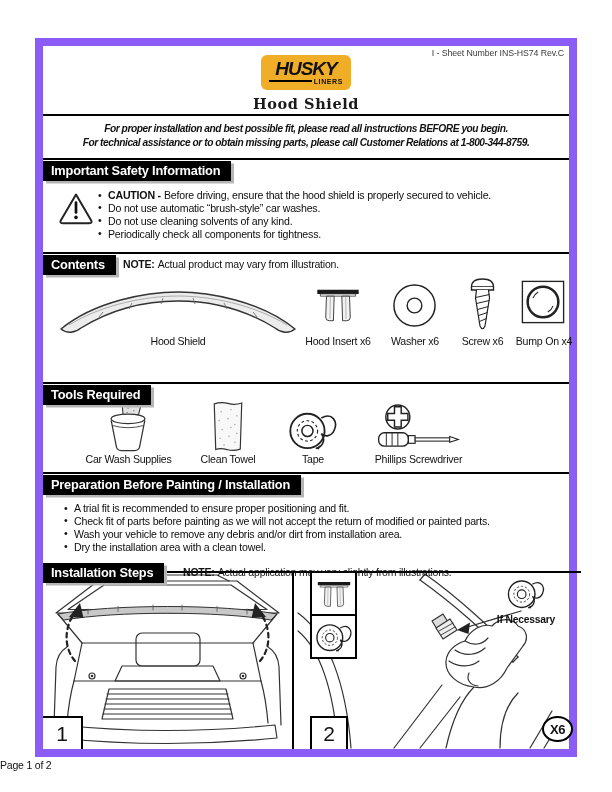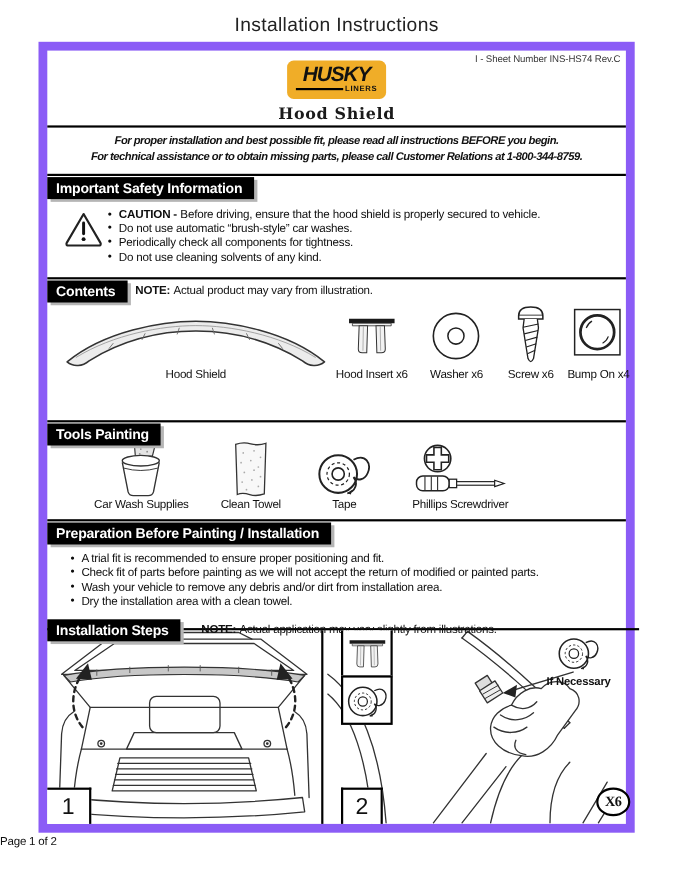--- a/index.html
+++ b/index.html
@@ -69,21 +69,21 @@
   .inset-box { width:47px; height:43px; border:2px solid #000; border-top:none; background:#fff;
     box-sizing:border-box; display:flex; align-items:center; justify-content:center; }
   .inset-box + .inset-box { border-top:2px solid #000; margin-top:-2px; height:45px; }
 
   .if-necessary { position:absolute; top:4px; right:12px; width:86px; text-align:center; z-index:4; }
   .if-necessary-label { font-size:10.3px; letter-spacing:-0.2px; font-weight:700; }
 
   .x6-badge {
     position:absolute; right:8px; bottom:7px; width:31px; height:26px; border:2.5px solid #000; border-radius:50%;
     display:flex; align-items:center; justify-content:center; font-weight:700; font-size:13px; letter-spacing:-0.5px;
-    background:#fff; z-index:4; box-sizing:border-box;font-family:Liberation Serif, serif;
+    background:#fff; z-index:4; box-sizing:border-box;
   }
   .page-footer { position:absolute; top:759px; left:0; width:100%; text-align:left; font-size:10.5px; letter-spacing:-0.2px; }
 </style>
 </head>
 <body>
 
 <div class="page">
 
   <svg width="0" height="0" style="position:absolute" aria-hidden="true">
     <defs>
@@ -97,21 +97,20 @@
       <symbol id="sym-tape" viewBox="0 0 54 46">
         <circle cx="21" cy="24" r="18.5" fill="#fff" stroke="#222" stroke-width="2"></circle>
         <circle cx="21" cy="24" r="11" fill="none" stroke="#222" stroke-width="1.2" stroke-dasharray="3 2.6"></circle>
         <circle cx="21" cy="24" r="6" fill="#fff" stroke="#222" stroke-width="1.6"></circle>
         <path d="M36 10 C48 3.5 54 14 50 23 C47 30 40 31 36 27 C41 33 38 41 30 43" fill="none" stroke="#222" stroke-width="1.8"></path>
         <path d="M30 43 l4.5 -3.5 l-1 4.5 z" fill="#222"></path>
       </symbol>
     </defs>
   </svg>
 
-  <div class="page-title">Installation Instructions</div>
 
   <div class="main-box">
 
     <div class="sheet-number">I - Sheet Number INS-HS74 Rev.C</div>
 
     <div class="logo" style="background:#F0AD28;">
       <div class="logo-name">HUSKY</div>
       <div class="logo-sub-row">
         <div class="logo-line"></div>
         <div class="logo-sub">LINERS</div>
@@ -135,22 +134,22 @@
       <svg width="36" height="34" viewBox="0 0 40 38">
         <path d="M20 4 L37 33 Q38.5 36 35 36 L5 36 Q1.5 36 3 33 Z" fill="#fff" stroke="#222" stroke-width="2.2" stroke-linejoin="round"></path>
         <path d="M20 13 L20 24" stroke="#111" stroke-width="3" stroke-linecap="round"></path>
         <circle cx="20" cy="29.5" r="2" fill="#111"></circle>
       </svg>
     </div>
 
     <div class="bullets" style="left:54px; top:143px; width:478px;">
       <div class="bullet"><span class="cb">CAUTION -</span><span>Before driving, ensure that the hood shield is properly secured to vehicle.</span></div>
       <div class="bullet">Do not use automatic “brush-style” car washes.</div>
+      <div class="bullet">Do not use cleaning solvents of any kind.</div>
       <div class="bullet">Periodically check all components for tightness.</div>
-      <div class="bullet">Do not use cleaning solvents of any kind.</div>
     </div>
 
     <div class="hr" style="top:206px"></div>
 
     <div class="section-bar" style="top:209px">Contents</div>
     <div class="note-line" style="left:80px; top:212px;">
       <span class="nb">NOTE:</span><span>Actual product may vary from illustration.</span>
     </div>
 
     <div class="abs" style="left:12px; top:238px;">
@@ -191,21 +190,21 @@
       <svg width="46" height="46" viewBox="0 0 48 48">
         <rect x="2.5" y="2.5" width="43" height="43" fill="#fff" stroke="#222" stroke-width="1.4"></rect>
         <circle cx="24" cy="24" r="16" fill="#fff" stroke="#222" stroke-width="2.6"></circle>
         <path d="M13.5 20 A12 12 0 0 1 19 13.5 M34.5 28 A12 12 0 0 1 29 34.5" fill="none" stroke="#222" stroke-width="1.1"></path>
       </svg>
     </div>
     <div class="part-label" style="left:466px; top:289px; width:70px;">Bump On x4</div>
 
     <div class="hr" style="top:336px"></div>
 
-    <div class="section-bar" style="top:339px">Tools Painting</div>
+    <div class="section-bar" style="top:339px">Tools Required</div>
 
     <div class="abs" style="left:58px; top:356px;">
       <svg width="54" height="50" viewBox="0 0 56 52">
         <path d="M22 3 L38 1 Q42 1 41 5 L39 13 L23 15 Z" fill="#e4e4e4" stroke="#333" stroke-width="1.1"></path>
         <circle cx="28" cy="6.5" r="0.8" fill="#888"></circle>
           <circle cx="34" cy="9" r="0.8" fill="#888"></circle>
           <circle cx="27" cy="11" r="0.8" fill="#888"></circle>
         <path d="M10.5 19 L16 47 Q17 50.5 21 50.5 L35 50.5 Q39 50.5 40 47 L45.5 19" fill="#fff" stroke="#333" stroke-width="1.3"></path>
         <ellipse cx="28" cy="17.5" rx="17.5" ry="5" fill="#fff" stroke="#333" stroke-width="1.3"></ellipse>
         <path d="M12 24.5 Q28 29 44 24.5" fill="none" stroke="#333" stroke-width="0.9"></path>

